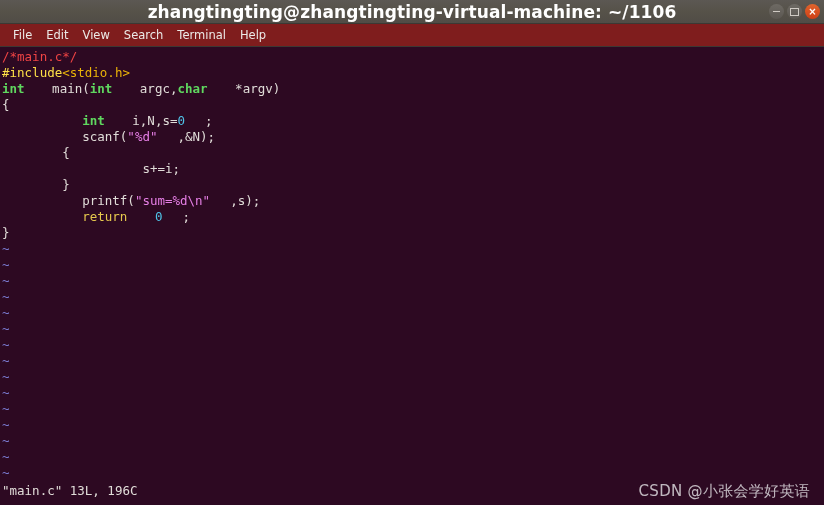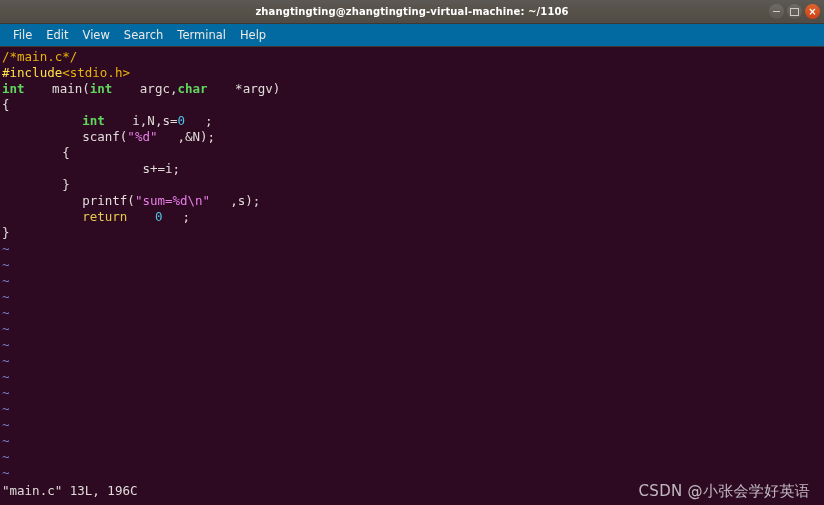--- a/index.html
+++ b/index.html
@@ -28,21 +28,21 @@
     height: 23px;
     min-height: 23px;
     background: linear-gradient(to bottom, #5c5853 0%, #565249 50%, #504c46 100%);
     display: flex;
     align-items: center;
     justify-content: center;
     border-bottom: 1px solid #3c3833;
   }
   .title-text {
     font-family: "DejaVu Sans", sans-serif;
-    font-size: 10px;
+    font-size: 17px;
     font-weight: bold;
     color: #ffffff;
     letter-spacing: 0.1px;
     white-space: nowrap;
   }
   .win-buttons {
     position: absolute;
     right: 4px;
     top: 0;
     height: 23px;
@@ -73,21 +73,21 @@
     font-family: "DejaVu Sans", sans-serif;
     font-size: 10px;
     font-weight: bold;
     line-height: 10px;
   }
 
   
   .menubar {
     height: 22px;
     min-height: 22px;
-    background: #0369a1;
+    background: #7f1d1d;
     display: flex;
     align-items: center;
     padding-left: 6px;
     gap: 0px;
     border-bottom: 1px solid #3c3833;
   }
   .menu-item {
     font-family: "DejaVu Sans", sans-serif;
     font-size: 11.5px;
     color: #eceae7;
@@ -109,21 +109,21 @@
     font-size: 12.5px;
     line-height: 16px;
     height: 16px;
     white-space: pre;
     color: #d6d0cc;
     letter-spacing: 0px;
   }
   .tilde { color: #7a7ad0; }
 
   
-  .c-comment { color: #eab308; }
+  .c-comment { color: #ef4444; }
   .c-preproc { color: #fde047; }
   .c-header  { color: #eab308; }
   .c-type    { color: #5fd75f; font-weight: bold; }
   .c-plain   { color: #e0dcd8; margin-left: 20px; }
   .c-string  { color: #e67fe6; }
   .c-keyword { color: #e5c84d; }
   .c-number  { color: #4fc3e8; }
   .c-brace   { color: #e0dcd8; }
 
   

